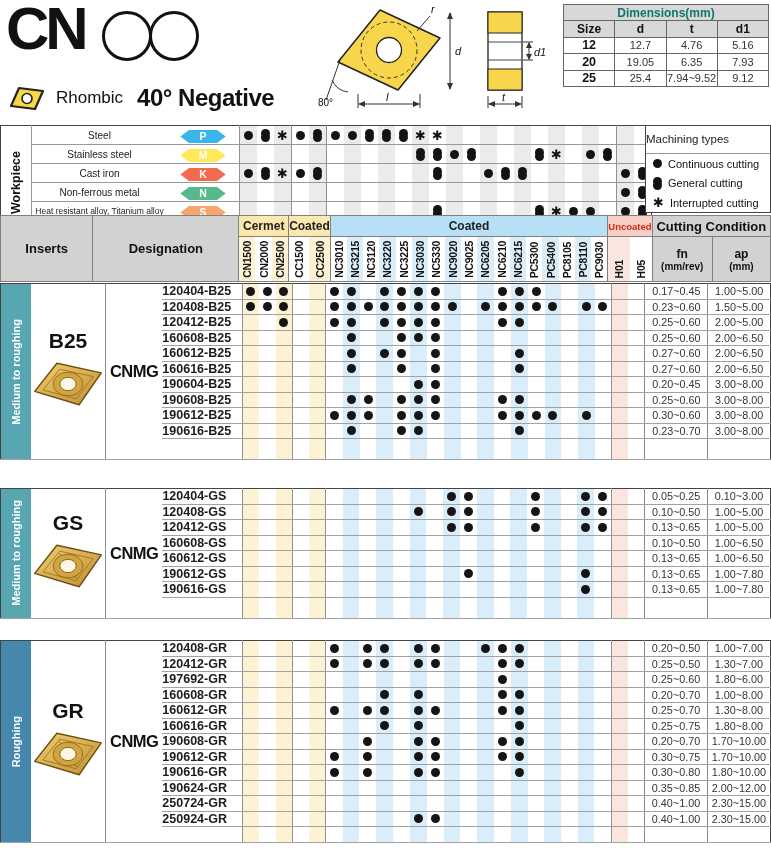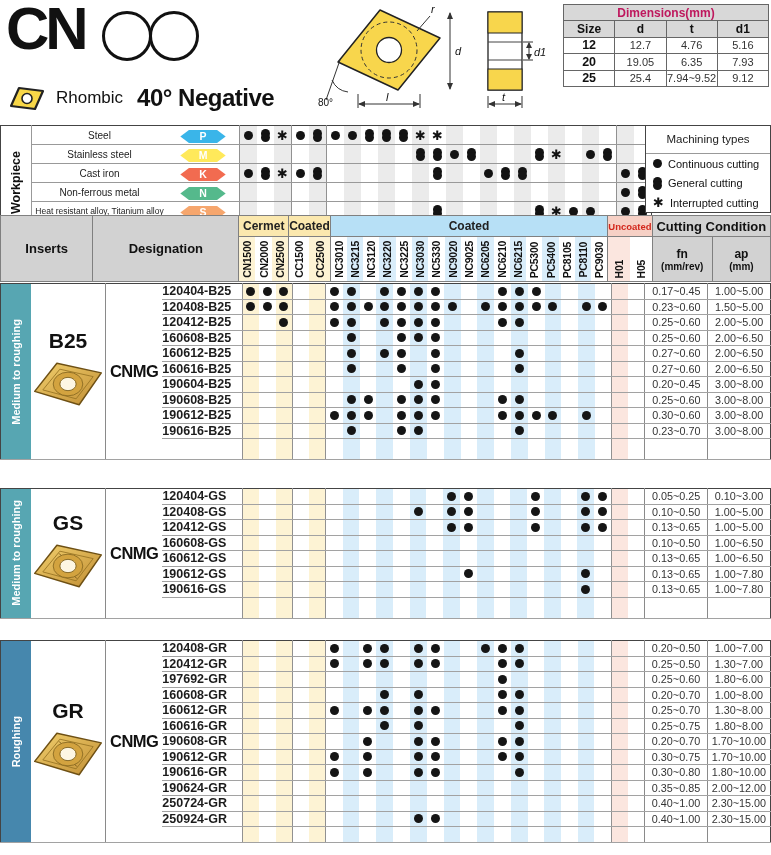--- a/index.html
+++ b/index.html
@@ -7,21 +7,21 @@
         font-family:"Liberation Sans","DejaVu Sans",sans-serif;color:#111}
   
   .logo{position:absolute;left:6px;top:0px;font-size:60px;font-weight:bold;letter-spacing:-4px;line-height:58px}
   .logo-circle{position:absolute;top:11px;width:44px;height:44px;border:3px solid #111;border-radius:50%;background:#fff}
   .shape-row{position:absolute;left:8px;top:82px;height:32px;display:flex;align-items:center}
   .shape-name{font-size:17px;margin-left:10px}
   .shape-spec{font-size:24px;font-weight:bold;margin-left:14px;letter-spacing:-0.5px}
   
   .dims{position:absolute;left:563px;top:4px;width:206px;border-collapse:collapse;table-layout:fixed;border:1.5px solid #333}
   .dims th,.dims td{border:1px solid #666;text-align:center;padding:0;height:15.4px;font-size:11px;color:#333}
-  .dims .title{background:#d8d8d8;font-weight:bold;font-size:12px;color:#be185d}
+  .dims .title{background:#d8d8d8;font-weight:bold;font-size:12px;color:#0f766e}
   .dims .hcell{background:#d8d8d8;font-weight:bold;font-size:12px;color:#111}
   .dims .size{font-weight:bold;font-size:12.5px;color:#111}
   
   .diagram{position:absolute;left:318px;top:0}
   .dlabel{font-size:11px;font-style:italic;fill:#111}
   .dsmall{font-size:10px;fill:#111}
   
   .wp{position:absolute;left:0;top:125px;border-collapse:collapse;table-layout:fixed;border:1.5px solid #444}
   .wp td{padding:0;border-bottom:1px solid #999;vertical-align:middle}
   .wp-ver{width:30px;border-right:1px solid #999;text-align:center}
@@ -35,21 +35,21 @@
   .vtext{writing-mode:vertical-rl;transform:rotate(180deg)}
   
   .sym-c{display:inline-block;width:9px;height:9px;border-radius:50%;background:#131313;vertical-align:middle}
   .sym-g{display:inline-block;position:relative;width:9px;height:13px;vertical-align:middle}
   .sym-g::before,.sym-g::after{content:"";position:absolute;left:0;width:9px;height:9px;border-radius:50%;background:#131313}
   .sym-g::before{top:0}.sym-g::after{bottom:0}
   .sym-i{display:inline-block;font-size:13px;font-weight:bold;line-height:13px;color:#131313;vertical-align:middle}
   .sym-i::before{content:"✱"}
   
   .legend{position:absolute;left:645px;top:125px;width:126px;height:88px;border:1.5px solid #444;box-sizing:border-box;background:#fff}
-  .legend-title{height:27px;line-height:27px;text-align:center;font-size:11.5px;border-bottom:1px solid #999;color:#222}
+  .legend-title{height:27px;line-height:27px;text-align:left;font-size:11.5px;border-bottom:1px solid #999;color:#222}
   .leg-item{height:19.5px;display:flex;align-items:center;padding-left:7px;font-size:11px;gap:6px;color:#111}
   
   .mt{position:absolute;left:0;border-collapse:collapse;table-layout:fixed}
   #hdr{top:215px;border:1.5px solid #333}
   #hdr th{border:1px solid #808080;padding:0;font-weight:bold}
   .hd-big{background:#d2d2d2;font-size:13px;color:#111}
   .grp{font-size:12px;color:#222}
   .grp-yellow{background:#fbe8ae}
   .grp-blue{background:#b7e0f6}
   .grp-red{background:#f6d0c5;font-size:9.5px;color:#d3271c}

